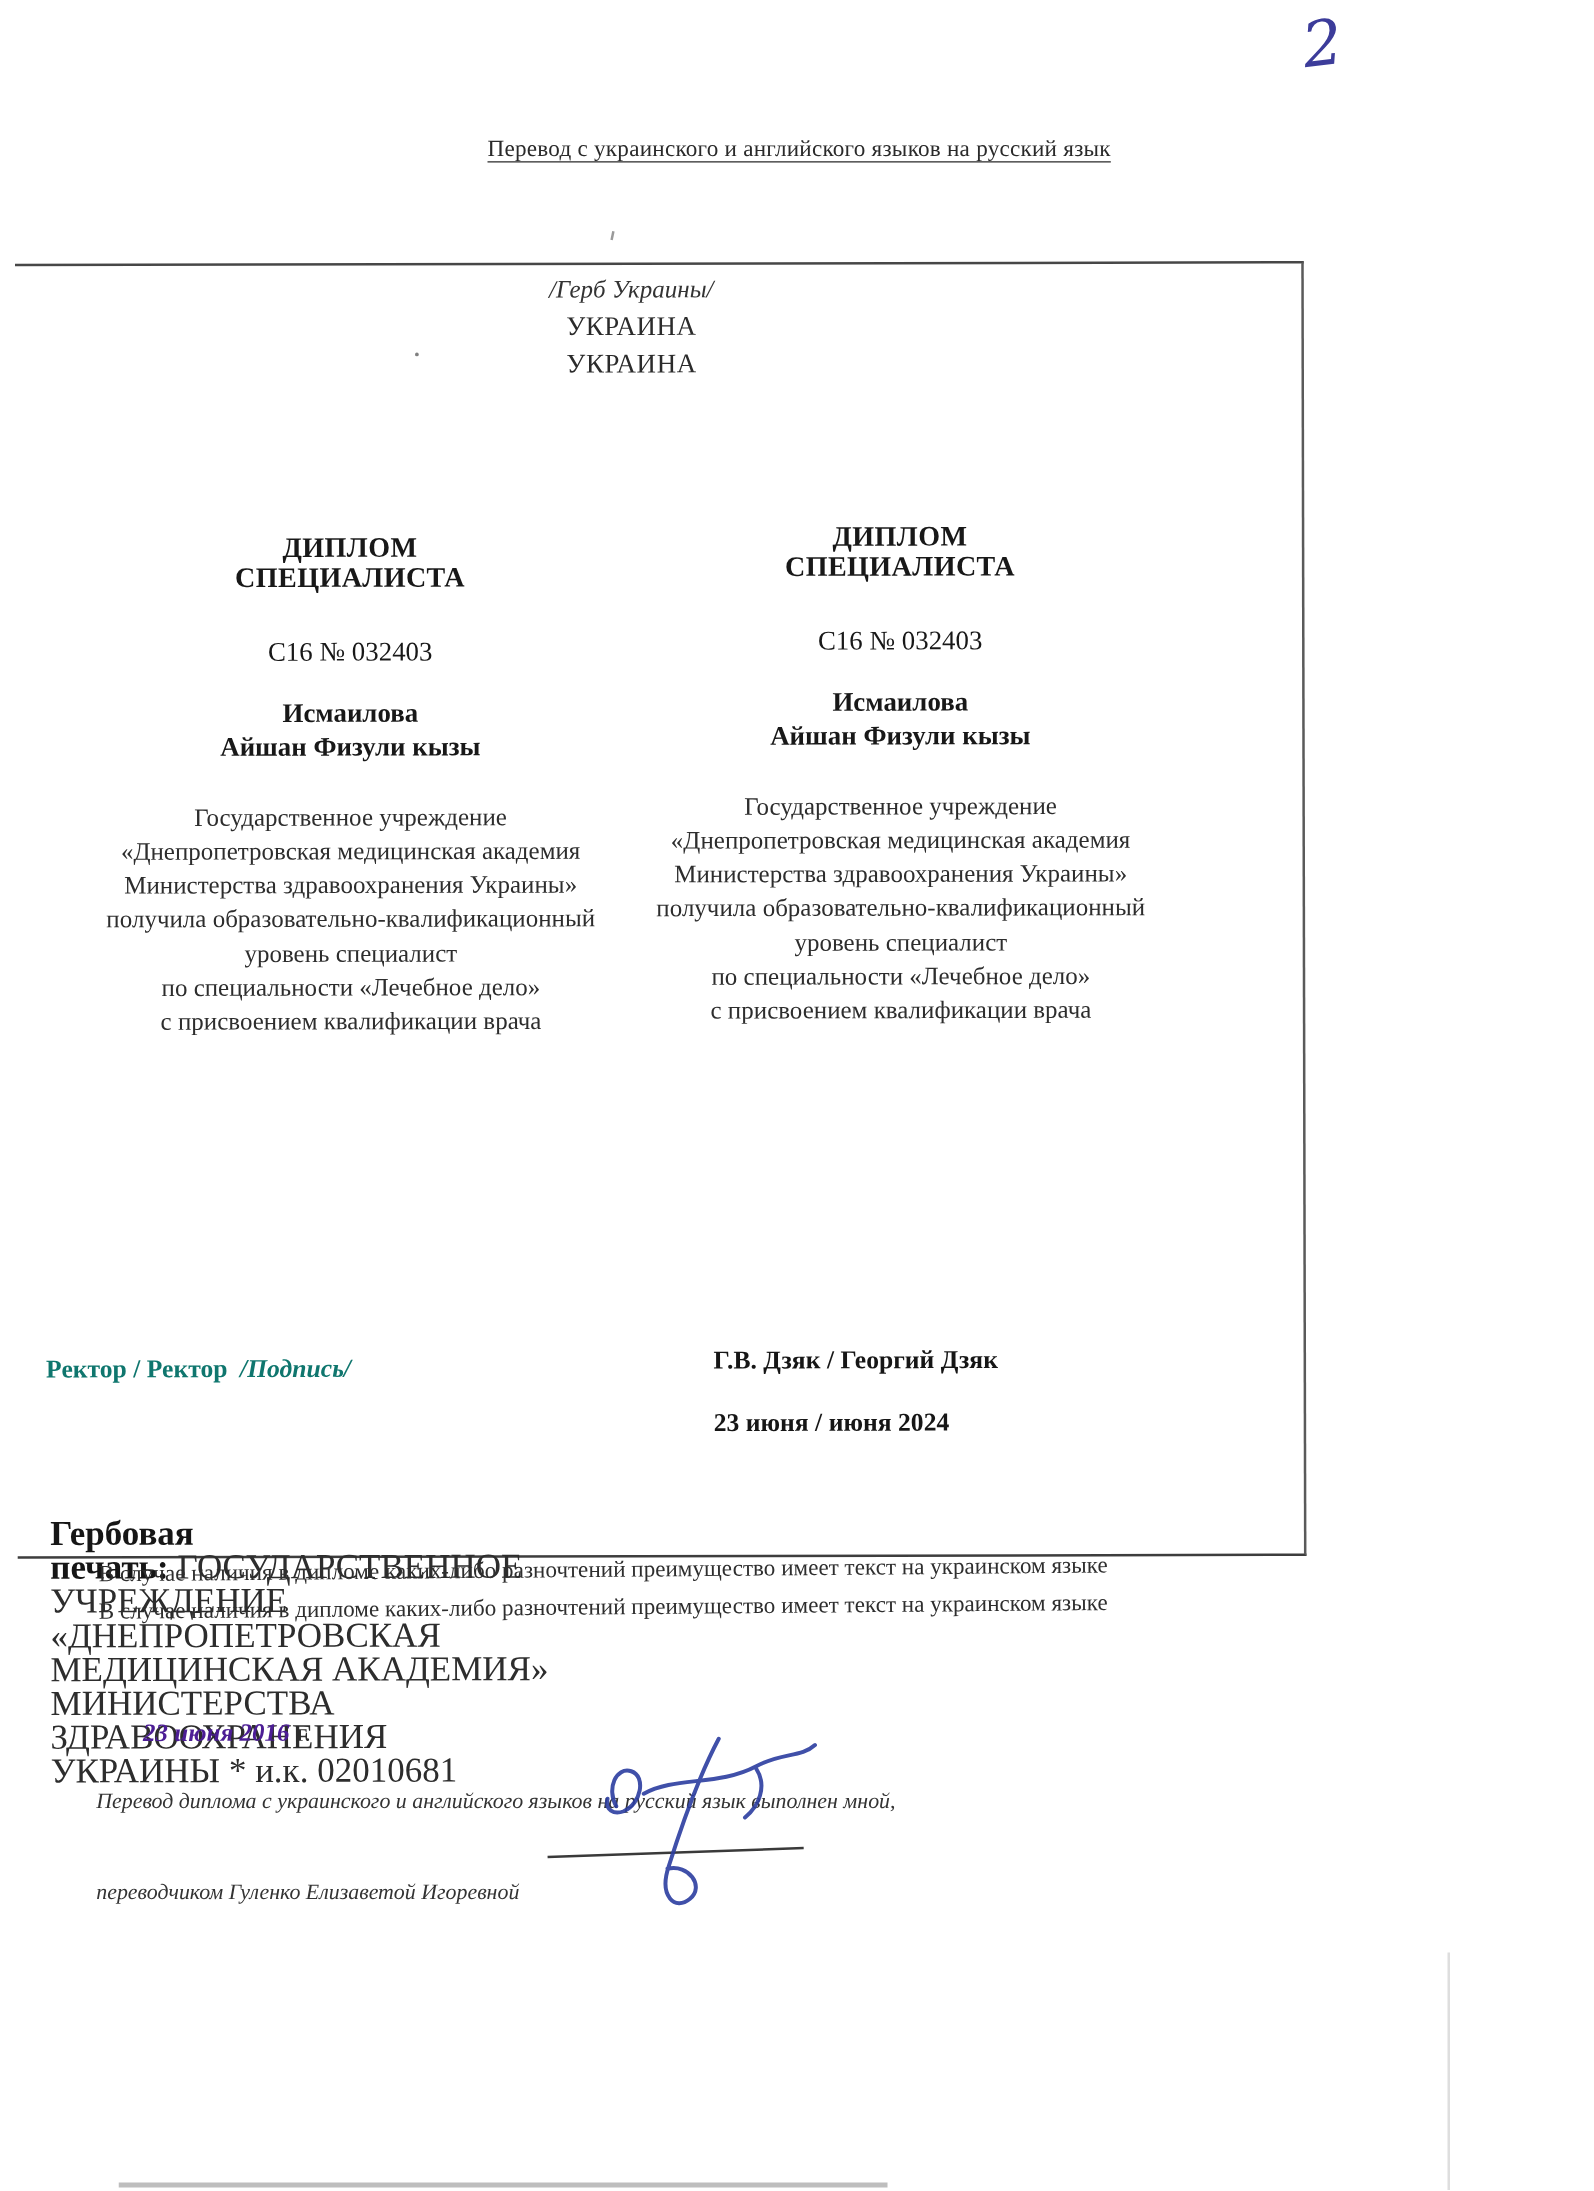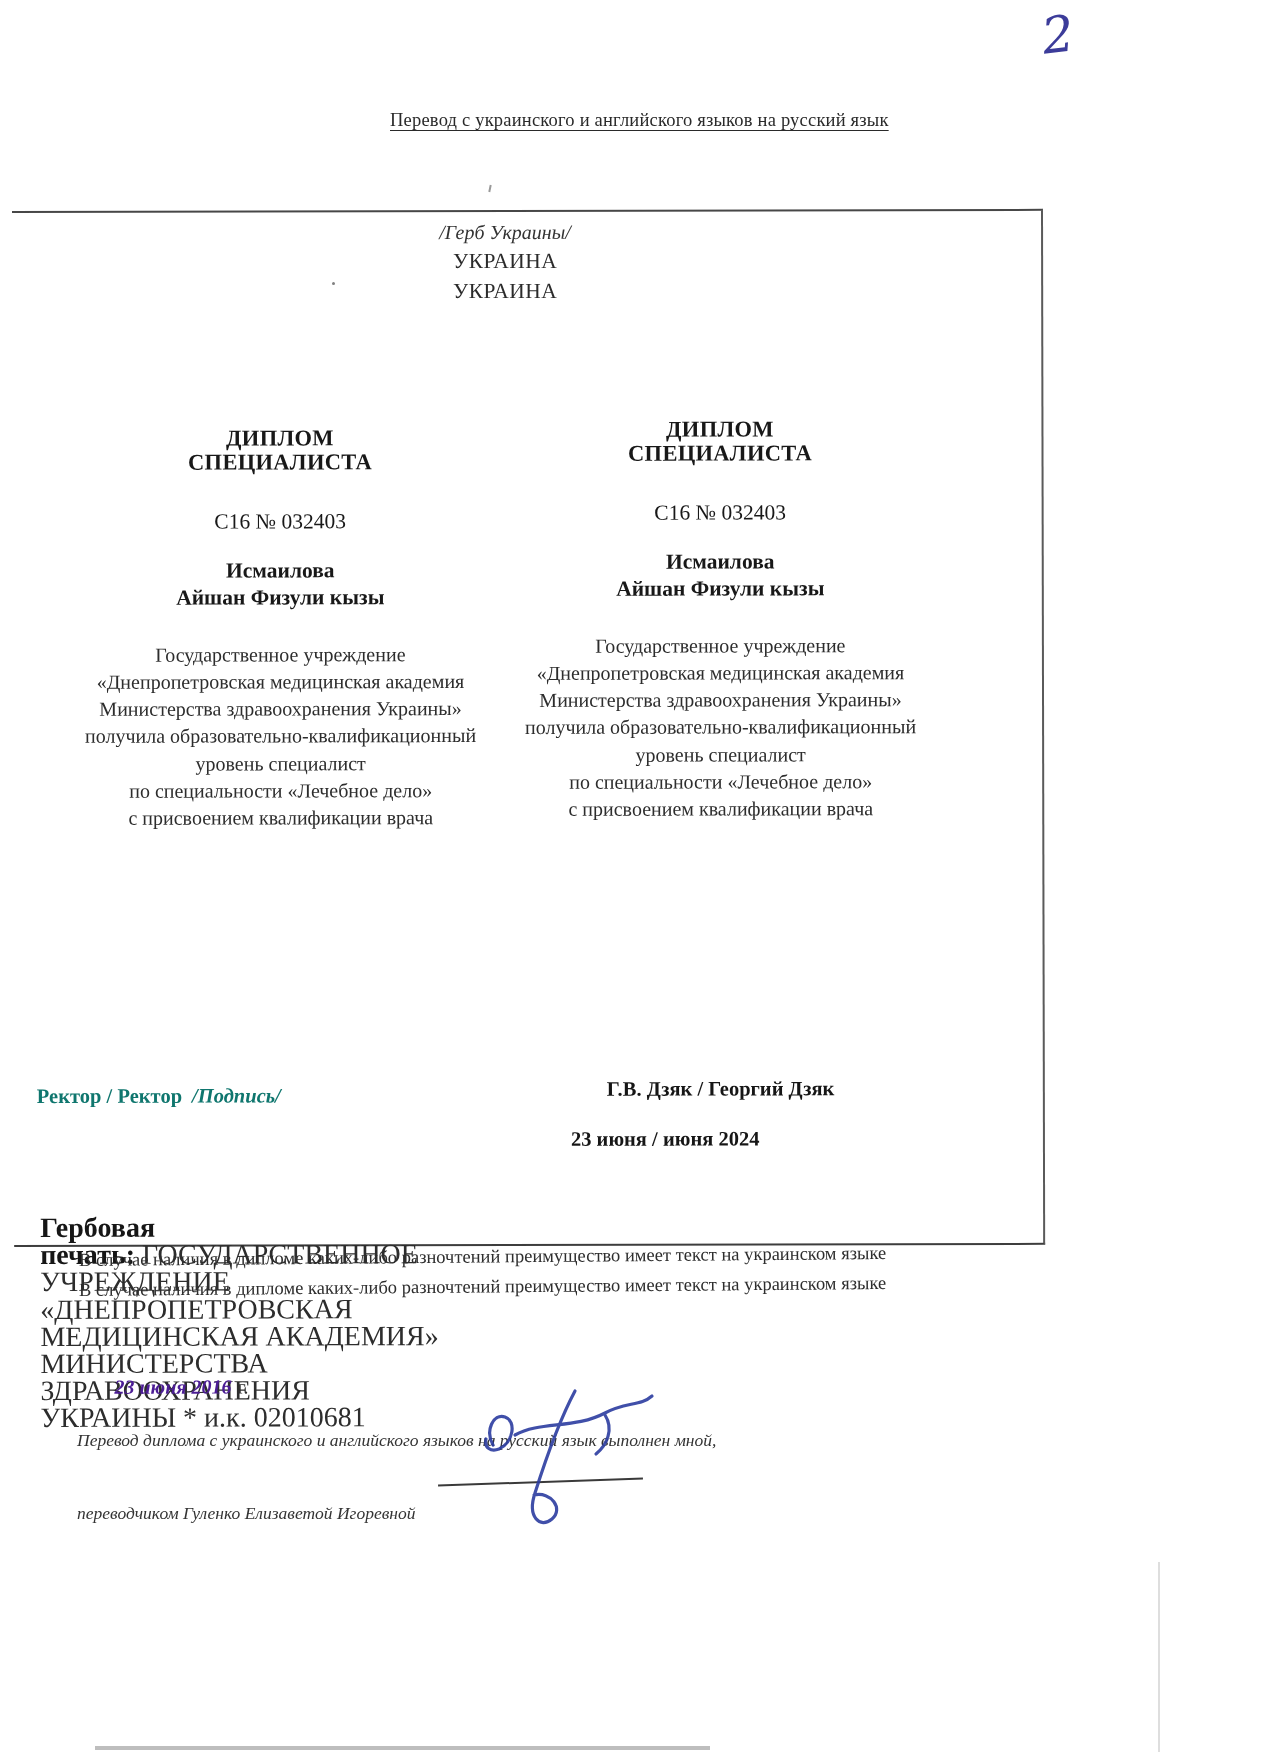--- a/index.html
+++ b/index.html
@@ -41,21 +41,21 @@
   .col{width:505px;text-align:center;}
   .col-left{left:15px;top:214px;}
   .col-right{left:455px;top:206px;}
   .col-title{font-weight:700;font-size:22.5px;line-height:23.5px;color:#181818;letter-spacing:.3px;}
   .col-num{margin-top:37px;font-weight:400;font-size:21.5px;line-height:23.5px;color:#181818;}
   .col-name{margin-top:23px;font-weight:700;font-size:21.5px;line-height:27px;color:#181818;}
   .col-body{margin-top:30px;font-size:20px;line-height:27.3px;color:#2d2d2d;}
 
   .rector-left{left:23px;top:872px;font-size:20.5px;font-weight:700;color:#0f766e;}
   .sig-note{font-style:italic;margin-left:10px;}
-  .rector-right{left:557px;top:866px;font-size:20.5px;font-weight:700;color:#161616;margin-left:36px;}
+  .rector-right{left:557px;top:866px;font-size:20.5px;font-weight:700;color:#161616;}
   .date-right{left:557px;top:916px;font-size:20.5px;font-weight:700;color:#161616;}
 
   .seal{left:26px;top:1001px;font-size:28px;line-height:27.2px;color:#2d2d2d;width:470px;}
   .seal-label{font-weight:700;color:#161616;margin-right:7px;}
 
   .stamp{left:16px;top:1158px;font-size:20px;line-height:27px;color:#2d2d2d;}
   .stamp-label{font-weight:700;color:#161616;margin-right:7px;}
   .stamp-line2{margin-left:84px;margin-top:3px;}
   .stamp-date{font-weight:700;font-style:italic;margin-right:6px;color:#4c1d95;}
 

